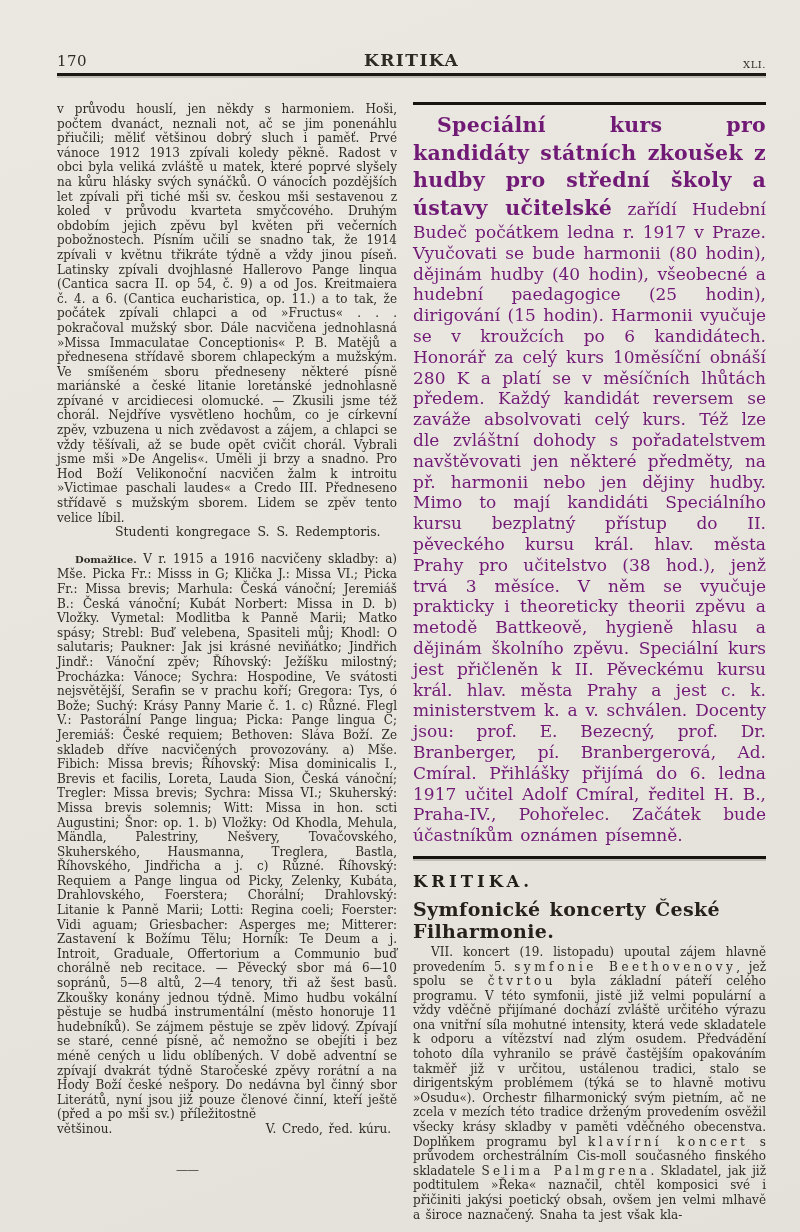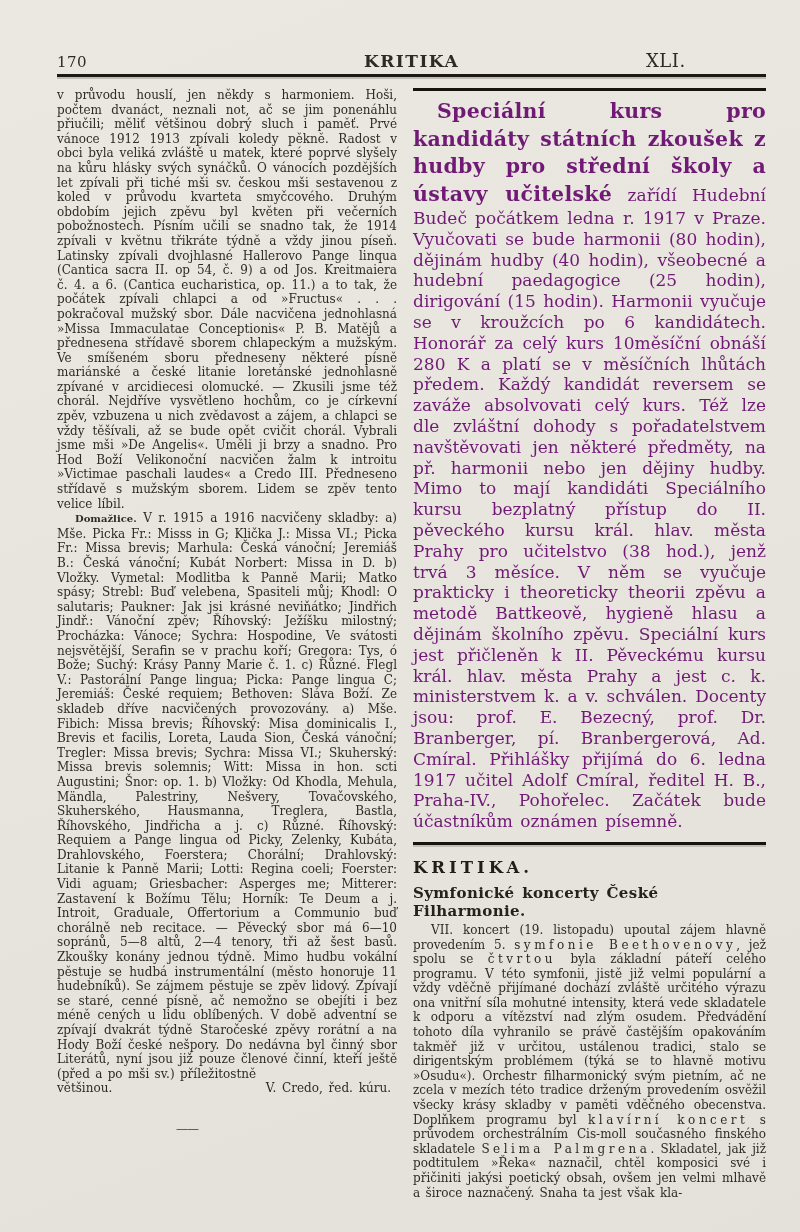--- a/index.html
+++ b/index.html
@@ -37,29 +37,30 @@
     width: 120px;
   }
   .journal-title {
     font-size: 17px;
     font-weight: bold;
     letter-spacing: 1.5px;
     text-align: center;
     flex: 1;
   }
   .volume-number {
-    font-size: 18px;
+    font-size: 10px;
     letter-spacing: 0.5px;
     width: 120px;
+    text-align: right;
   }
   
   .columns {
     display: flex;
     gap: 16px;
-    margin-top: 11px;
+    margin-top: 26px;
   }
   .col-left  { width: 340px; flex: none; }
   .col-right { width: 353px; flex: none; }
 
   
   .small {
     font-size: 12px;
     line-height: 14.6px;
     text-align: justify;
     word-spacing: 1.5px;
@@ -117,21 +118,21 @@
   
   .kritika-title {
     margin: 13px 0 7px 0;
     font-size: 16.5px;
     font-weight: bold;
     letter-spacing: 4px;
     color: #211d17;
   }
   .kritika-subtitle {
     margin: 0 0 3px 0;
-    font-size: 15px;
+    font-size: 19px;
     font-weight: bold;
     letter-spacing: 0.4px;
     word-spacing: 2px;
     color: #26221b;
   }
   .spaced { letter-spacing: 3.5px; }
 </style>
 </head>
 <body>
 
@@ -140,20 +141,21 @@
   <div class="page-header">
     <span class="page-number">170</span>
     <span class="journal-title">KRITIKA</span>
     <span class="volume-number">XLI.</span>
   </div>
 
   <div class="columns">
 
     <div class="col-left">
       <p class="small">v průvodu houslí, jen někdy s harmoniem. Hoši, počtem dvanáct, neznali not, ač se jim ponenáhlu přiučili; měliť většinou dobrý sluch i paměť. Prvé vánoce 1912 1913 zpívali koledy pěkně. Radost v obci byla veliká zvláště u matek, které poprvé slyšely na kůru hlásky svých synáčků. O vánocích pozdějších let zpívali při tiché mši sv. českou mši sestavenou z koled v průvodu kvarteta smyčcového. Druhým obdobím jejich zpěvu byl květen při večerních pobožnostech. Písním učili se snadno tak, že 1914 zpívali v květnu třikráte týdně a vždy jinou píseň. Latinsky zpívali dvojhlasné Hallerovo Pange linqua (Cantica sacra II. op 54, č. 9) a od Jos. Kreitmaiera č. 4. a 6. (Cantica eucharistica, op. 11.) a to tak, že počátek zpívali chlapci a od »Fructus« . . . pokračoval mužský sbor. Dále nacvičena jednohlasná »Missa Immaculatae Conceptionis« P. B. Matějů a přednesena střídavě sborem chlapeckým a mužským. Ve smíšeném sboru předneseny některé písně mariánské a české litanie loretánské jednohlasně zpívané v arcidiecesi olomucké. — Zkusili jsme též chorál. Nejdříve vysvětleno hochům, co je církevní zpěv, vzbuzena u nich zvědavost a zájem, a chlapci se vždy těšívali, až se bude opět cvičit chorál. Vybrali jsme mši »De Angelis«. Uměli ji brzy a snadno. Pro Hod Boží Velikonoční nacvičen žalm k introitu »Victimae paschali laudes« a Credo III. Předneseno střídavě s mužským sborem. Lidem se zpěv tento velice líbil.</p>
+      <p class="attribution">Studenti kongregace S. S. Redemptoris.</p>
       <p class="small indent"><span class="lead-word">Domažlice.</span><span> V r. 1915 a 1916 nacvičeny skladby: a) Mše. Picka Fr.: Misss in G; Klička J.: Missa VI.; Picka Fr.: Missa brevis; Marhula: Česká vánoční; Jeremiáš B.: Česká vánoční; Kubát Norbert: Missa in D. b) Vložky. Vymetal: Modlitba k Panně Marii; Matko spásy; Strebl: Buď velebena, Spasiteli můj; Khodl: O salutaris; Paukner: Jak jsi krásné neviňátko; Jindřich Jindř.: Vánoční zpěv; Říhovský: Ježíšku milostný; Procházka: Vánoce; Sychra: Hospodine, Ve svátosti nejsvětější, Serafin se v prachu koří; Gregora: Tys, ó Bože; Suchý: Krásy Panny Marie č. 1. c) Různé. Flegl V.: Pastorální Pange lingua; Picka: Pange lingua C; Jeremiáš: České requiem; Bethoven: Sláva Boží. Ze skladeb dříve nacvičených provozovány. a) Mše. Fibich: Missa brevis; Říhovský: Misa dominicalis I., Brevis et facilis, Loreta, Lauda Sion, Česká vánoční; Tregler: Missa brevis; Sychra: Missa VI.; Skuherský: Missa brevis solemnis; Witt: Missa in hon. scti Augustini; Šnor: op. 1. b) Vložky: Od Khodla, Mehula, Mändla, Palestriny, Nešvery, Tovačovského, Skuherského, Hausmanna, Treglera, Bastla, Říhovského, Jindřicha a j. c) Různé. Říhovský: Requiem a Pange lingua od Picky, Zelenky, Kubáta, Drahlovského, Foerstera; Chorální; Drahlovský: Litanie k Panně Marii; Lotti: Regina coeli; Foerster: Vidi aguam; Griesbacher: Asperges me; Mitterer: Zastavení k Božímu Tělu; Horník: Te Deum a j. Introit, Graduale, Offertorium a Communio buď chorálně neb recitace. — Pěvecký sbor má 6—10 sopránů, 5—8 altů, 2—4 tenory, tři až šest basů. Zkoušky konány jednou týdně. Mimo hudbu vokální pěstuje se hudbá instrumentální (město honoruje 11 hudebníků). Se zájmem pěstuje se zpěv lidový. Zpívají se staré, cenné písně, ač nemožno se obejíti i bez méně cených u lidu oblíbených. V době adventní se zpívají dvakrát týdně Staročeské zpěvy rorátní a na Hody Boží české nešpory. Do nedávna byl činný sbor Literátů, nyní jsou již pouze členové činní, kteří ještě (před a po mši sv.) příležitostně</span></p>
       <div class="sig-line">
         <span>většinou.</span>
         <span class="sig-name">V. Credo, řed. kúru.</span>
       </div>
       <div class="end-dash">——</div>
     </div>
 
     <div class="col-right">
       <div class="announcement">

